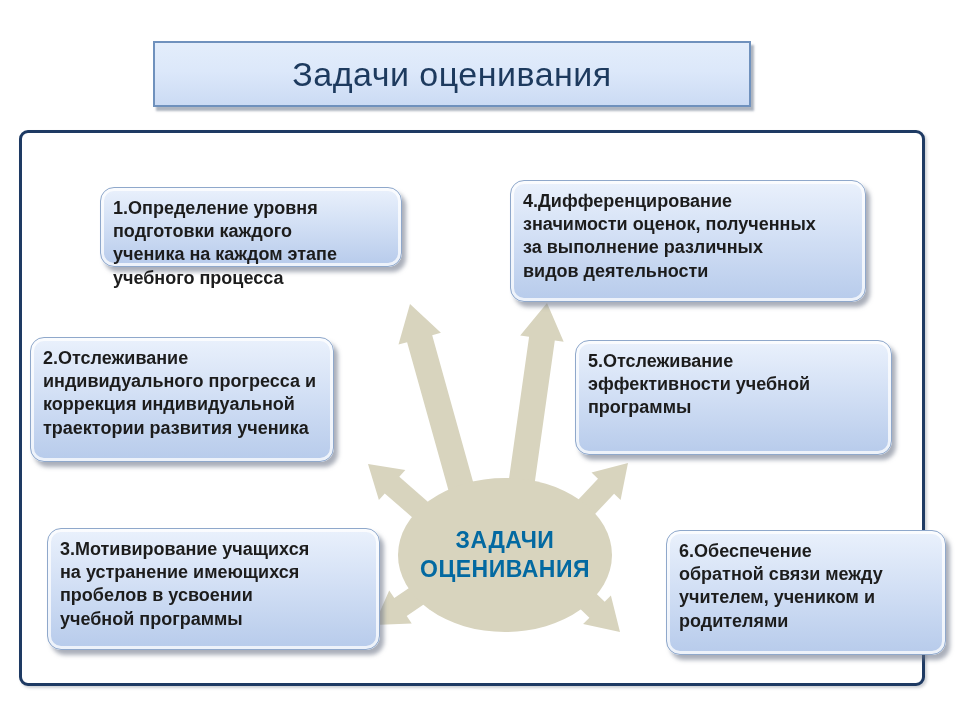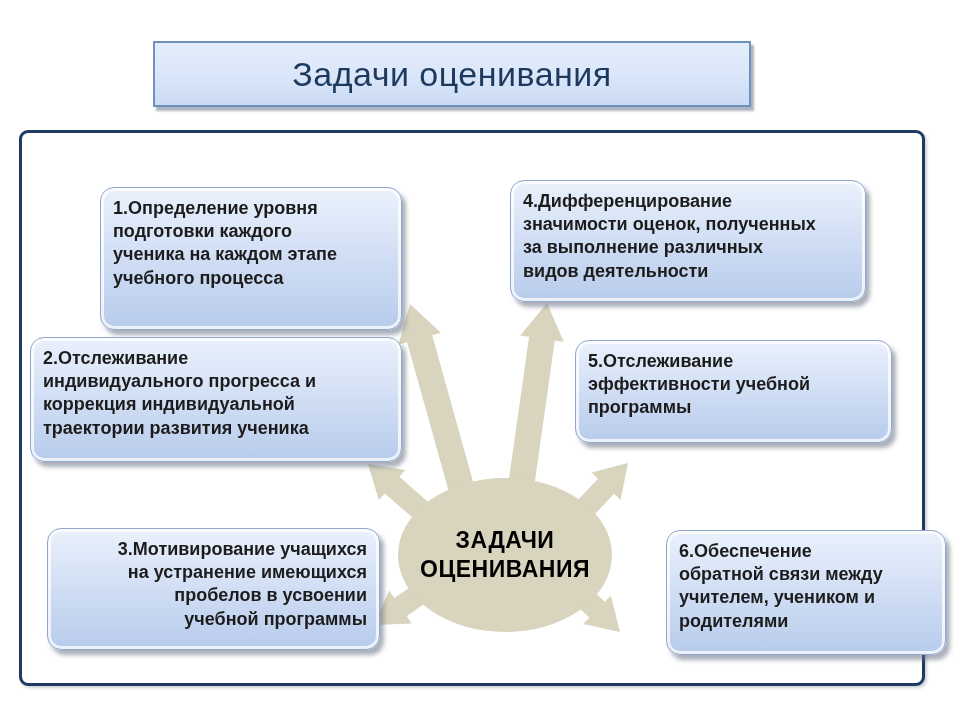--- a/index.html
+++ b/index.html
@@ -57,37 +57,37 @@
     box-shadow:inset 0 0 0 3px rgba(255,255,255,0.75), 4px 5px 4px rgba(100,110,130,0.55);
     padding:9px 12px;
   }
   .task-card .task-text{
     font-size:18px;
     font-weight:bold;
     line-height:1.29;
     color:var(--card-text);
     white-space:pre-line;
   }
-  .card-1{left:100px; top:187px; width:302px; height:143px;}
-  .card-2{left:30px;  top:337px; width:372px; height:125px;}
-  .card-3{left:47px;  top:528px; width:333px; height:122px;text-align:right;}
+  .card-1{left:100px; top:187px; width:302px; height:80px;}
+  .card-2{left:30px;  top:337px; width:304px; height:125px;}
+  .card-3{left:47px;  top:528px; width:333px; height:122px;}
   .card-4{left:510px; top:180px; width:356px; height:122px;}
-  .card-5{left:575px; top:340px; width:317px; height:103px;}
+  .card-5{left:575px; top:340px; width:317px; height:115px;}
   .card-6{left:630px; top:530px; width:280px; height:125px;margin-left:36px;}
   .center-ellipse{
     position:absolute;
     left:398px; top:478px; width:214px; height:154px;
     background:var(--beige);
     border-radius:50%;
     display:flex; align-items:center; justify-content:center;
   }
   .center-label{
     font-size:23px;
     font-weight:bold;
-    color:#000000;
+    color:#0369a1;
     text-align:center;
     line-height:1.25;
     white-space:pre-line;
     letter-spacing:0.5px;
   }
 </style>
 </head>
 <body>
 
 <div class="title-box">

